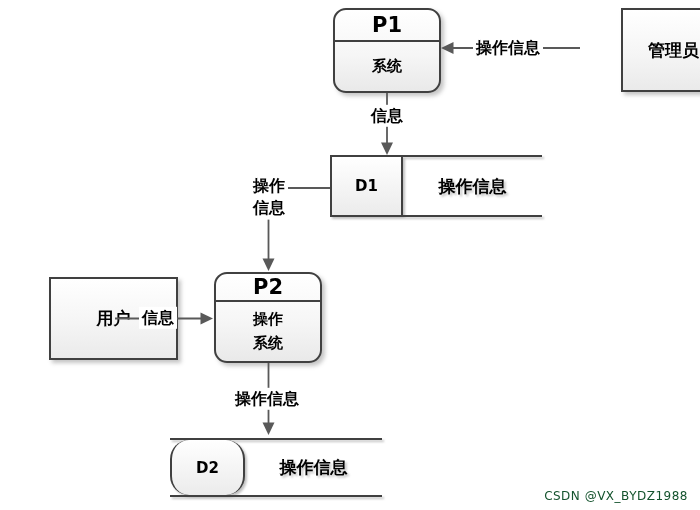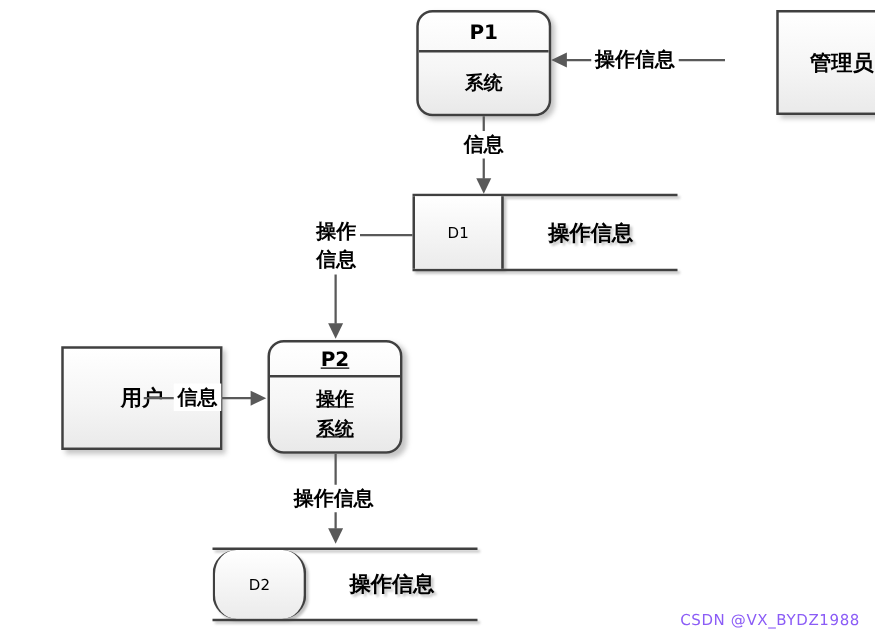--- a/index.html
+++ b/index.html
@@ -29,21 +29,21 @@
     flex-direction: column;
     overflow: hidden;
   }
   .process-header {
     box-sizing: border-box;
     border-bottom: 2px solid #404040;
     display: flex;
     align-items: center;
     justify-content: center;
     font-weight: bold;
-    font-size: 16px;
+    font-size: 21px;
   }
   .process-body {
     flex: 1;
     display: flex;
     flex-direction: column;
     align-items: center;
     justify-content: center;
     font-weight: bold;
     font-size: 15px;
     line-height: 1.55;
@@ -75,22 +75,22 @@
     filter: drop-shadow(2px 2px 1px rgba(120,120,120,0.45));
   }
   .store-cell {
     box-sizing: content-box;
     border-left: 2px solid #404040;
     border-right: 2px solid #404040;
     background: linear-gradient(to bottom, #ffffff 0%, #f4f4f4 55%, #ebebeb 100%);
     display: flex;
     align-items: center;
     justify-content: center;
-    font-weight: normal;
-    font-size: 12px;
+    font-weight: bold;
+    font-size: 15px;
   }
   .store-label {
     flex: 1;
     display: flex;
     align-items: center;
     justify-content: center;
     font-weight: bold;
     font-size: 17px;
   }
 
@@ -113,21 +113,21 @@
     white-space: nowrap;
     text-align: center;
     line-height: 1.4;
   }
 
   .watermark {
     position: absolute;
     right: 12px;
     top: 489px;
     font-size: 12px;
-    color: #8b5cf6;
+    color: #14532d;
     letter-spacing: 0.5px;
   }
 </style>
 </head>
 <body>
 
 <div class="canvas">
 
   <div class="process" style="left:333px; top:8px; width:108px; height:85px;">
     <div class="process-header" style="height:32px;">P1</div>
@@ -140,21 +140,21 @@
 
   <div class="store" style="left:330px; top:155px; width:212px; height:62px;">
     <div class="store-cell" style="width:69px;">D1</div>
     <div class="store-label">操作信息</div>
   </div>
 
   <div class="entity" style="left:8px; top:277px; width:129px; height:83px;">
     <span>用户</span>
   </div>
 
-  <div class="process" style="left:214px; top:272px; width:108px; height:91px;text-decoration:underline;">
+  <div class="process" style="left:214px; top:272px; width:108px; height:91px;">
     <div class="process-header" style="height:28px;">P2</div>
     <div class="process-body">
       <span>操作</span>
       <span>系统</span>
     </div>
   </div>
 
   <div class="store" style="left:170px; top:438px; width:212px; height:59px;">
     <div class="store-cell" style="width:71px;border-radius:19px;">D2</div>
     <div class="store-label">操作信息</div>

